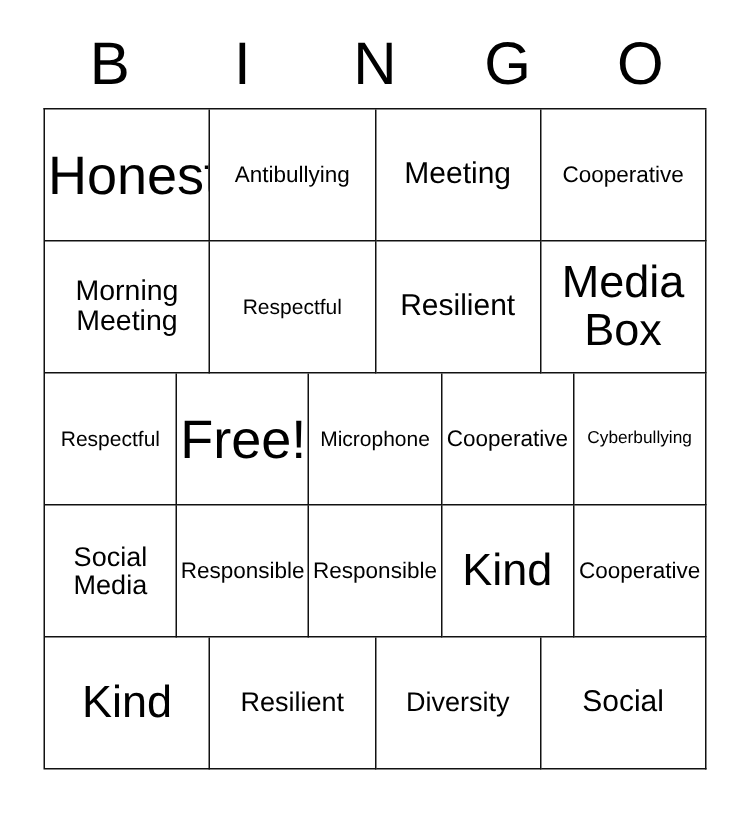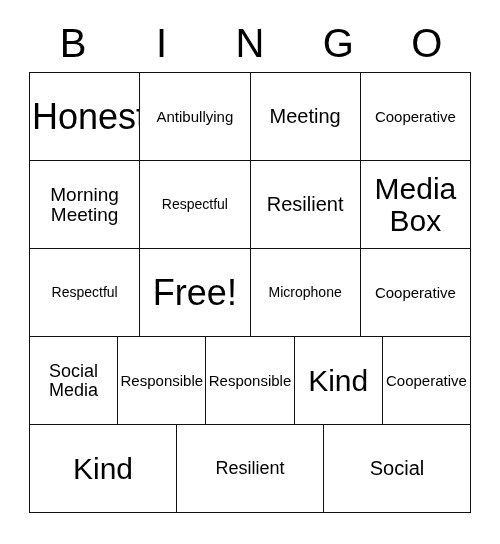--- a/index.html
+++ b/index.html
@@ -146,20 +146,23 @@
         </div>
       <div class="cell fs-xl">
           <span class="cell-text">Free!</span>
         </div>
       <div class="cell fs-xs">
           <span class="cell-text">Microphone</span>
         </div>
       <div class="cell fs-xxs">
           <span class="cell-text">Cooperative</span>
         </div>
+      <div class="cell fs-tin">
+          <span class="cell-text">Cyberbullying</span>
+        </div>
     </div>
 
     <div class="grid-row">
       <div class="cell fs-lg">
           <span class="cell-text">Social
 Media</span>
         </div>
       <div class="cell fs-xxs">
           <span class="cell-text">Responsible</span>
         </div>
@@ -174,19 +177,22 @@
         </div>
     </div>
 
     <div class="grid-row">
       <div class="cell fs-xxl">
           <span class="cell-text">Kind</span>
         </div>
       <div class="cell fs-sm">
           <span class="cell-text">Resilient</span>
         </div>
+      <div class="cell fs-sm">
+          <span class="cell-text">Diversity</span>
+        </div>
       <div class="cell fs-md">
           <span class="cell-text">Social</span>
         </div>
     </div>
 
   </div>
 </div>
 
 </body></html>

